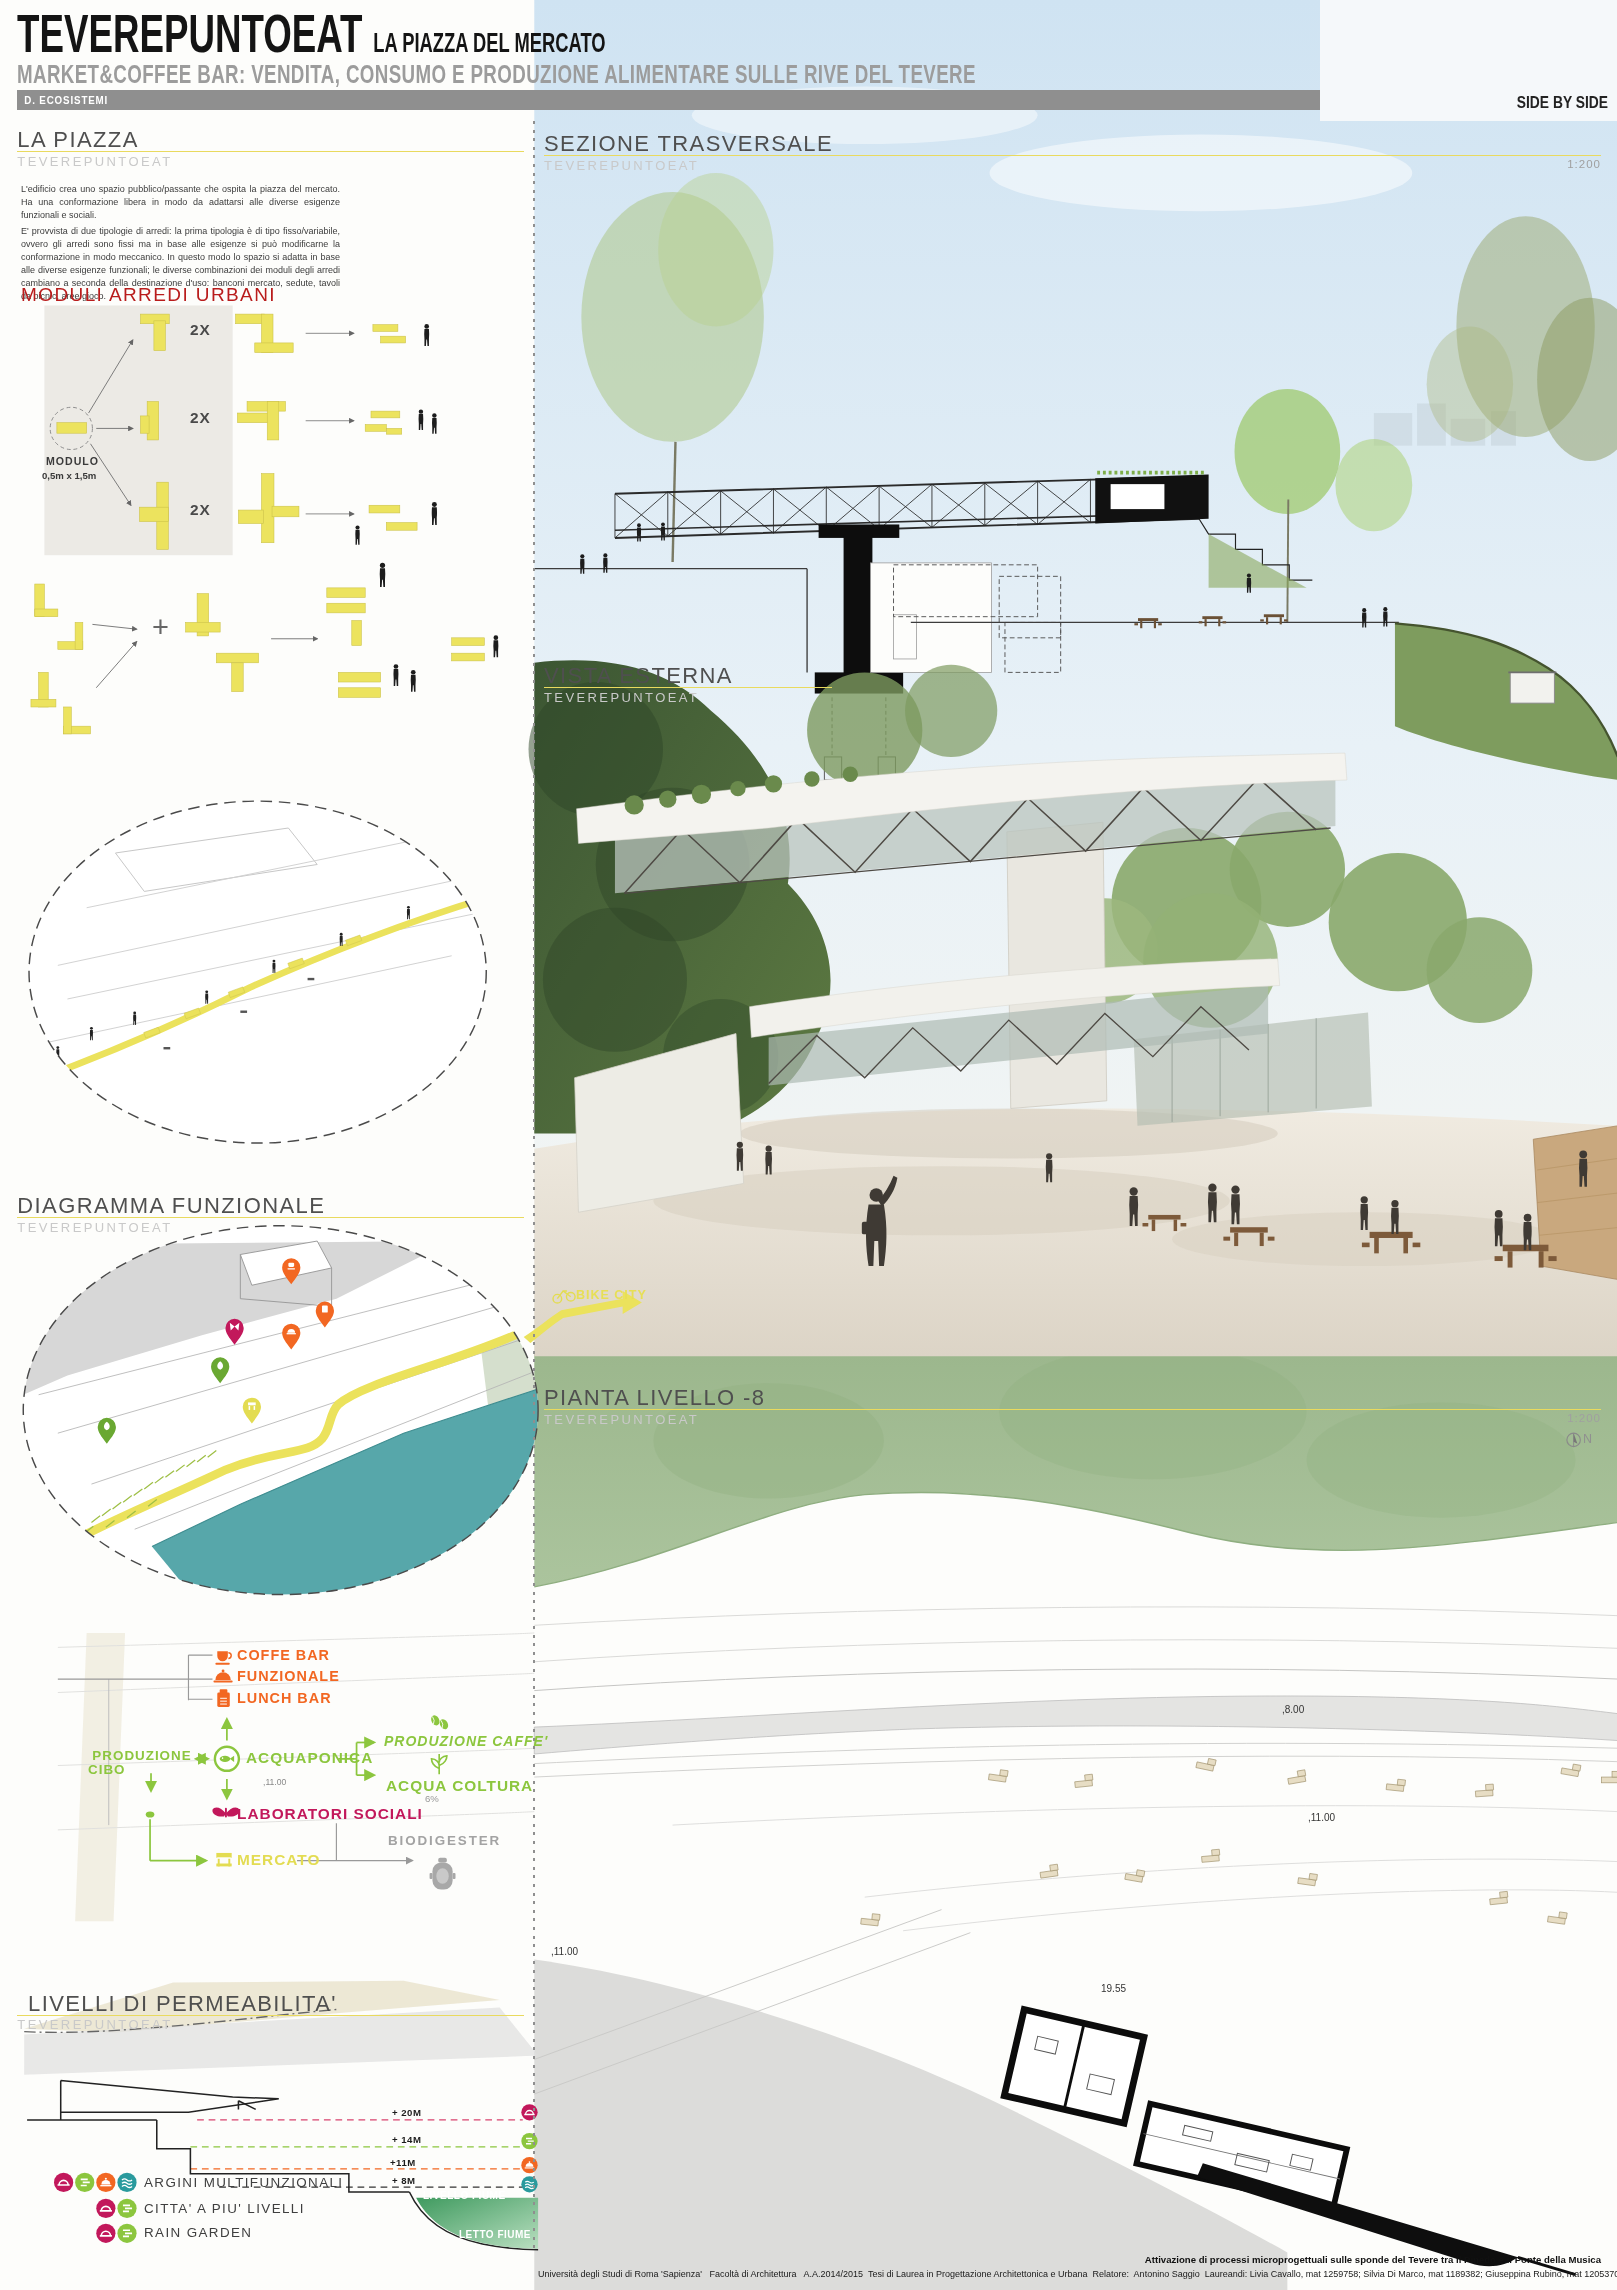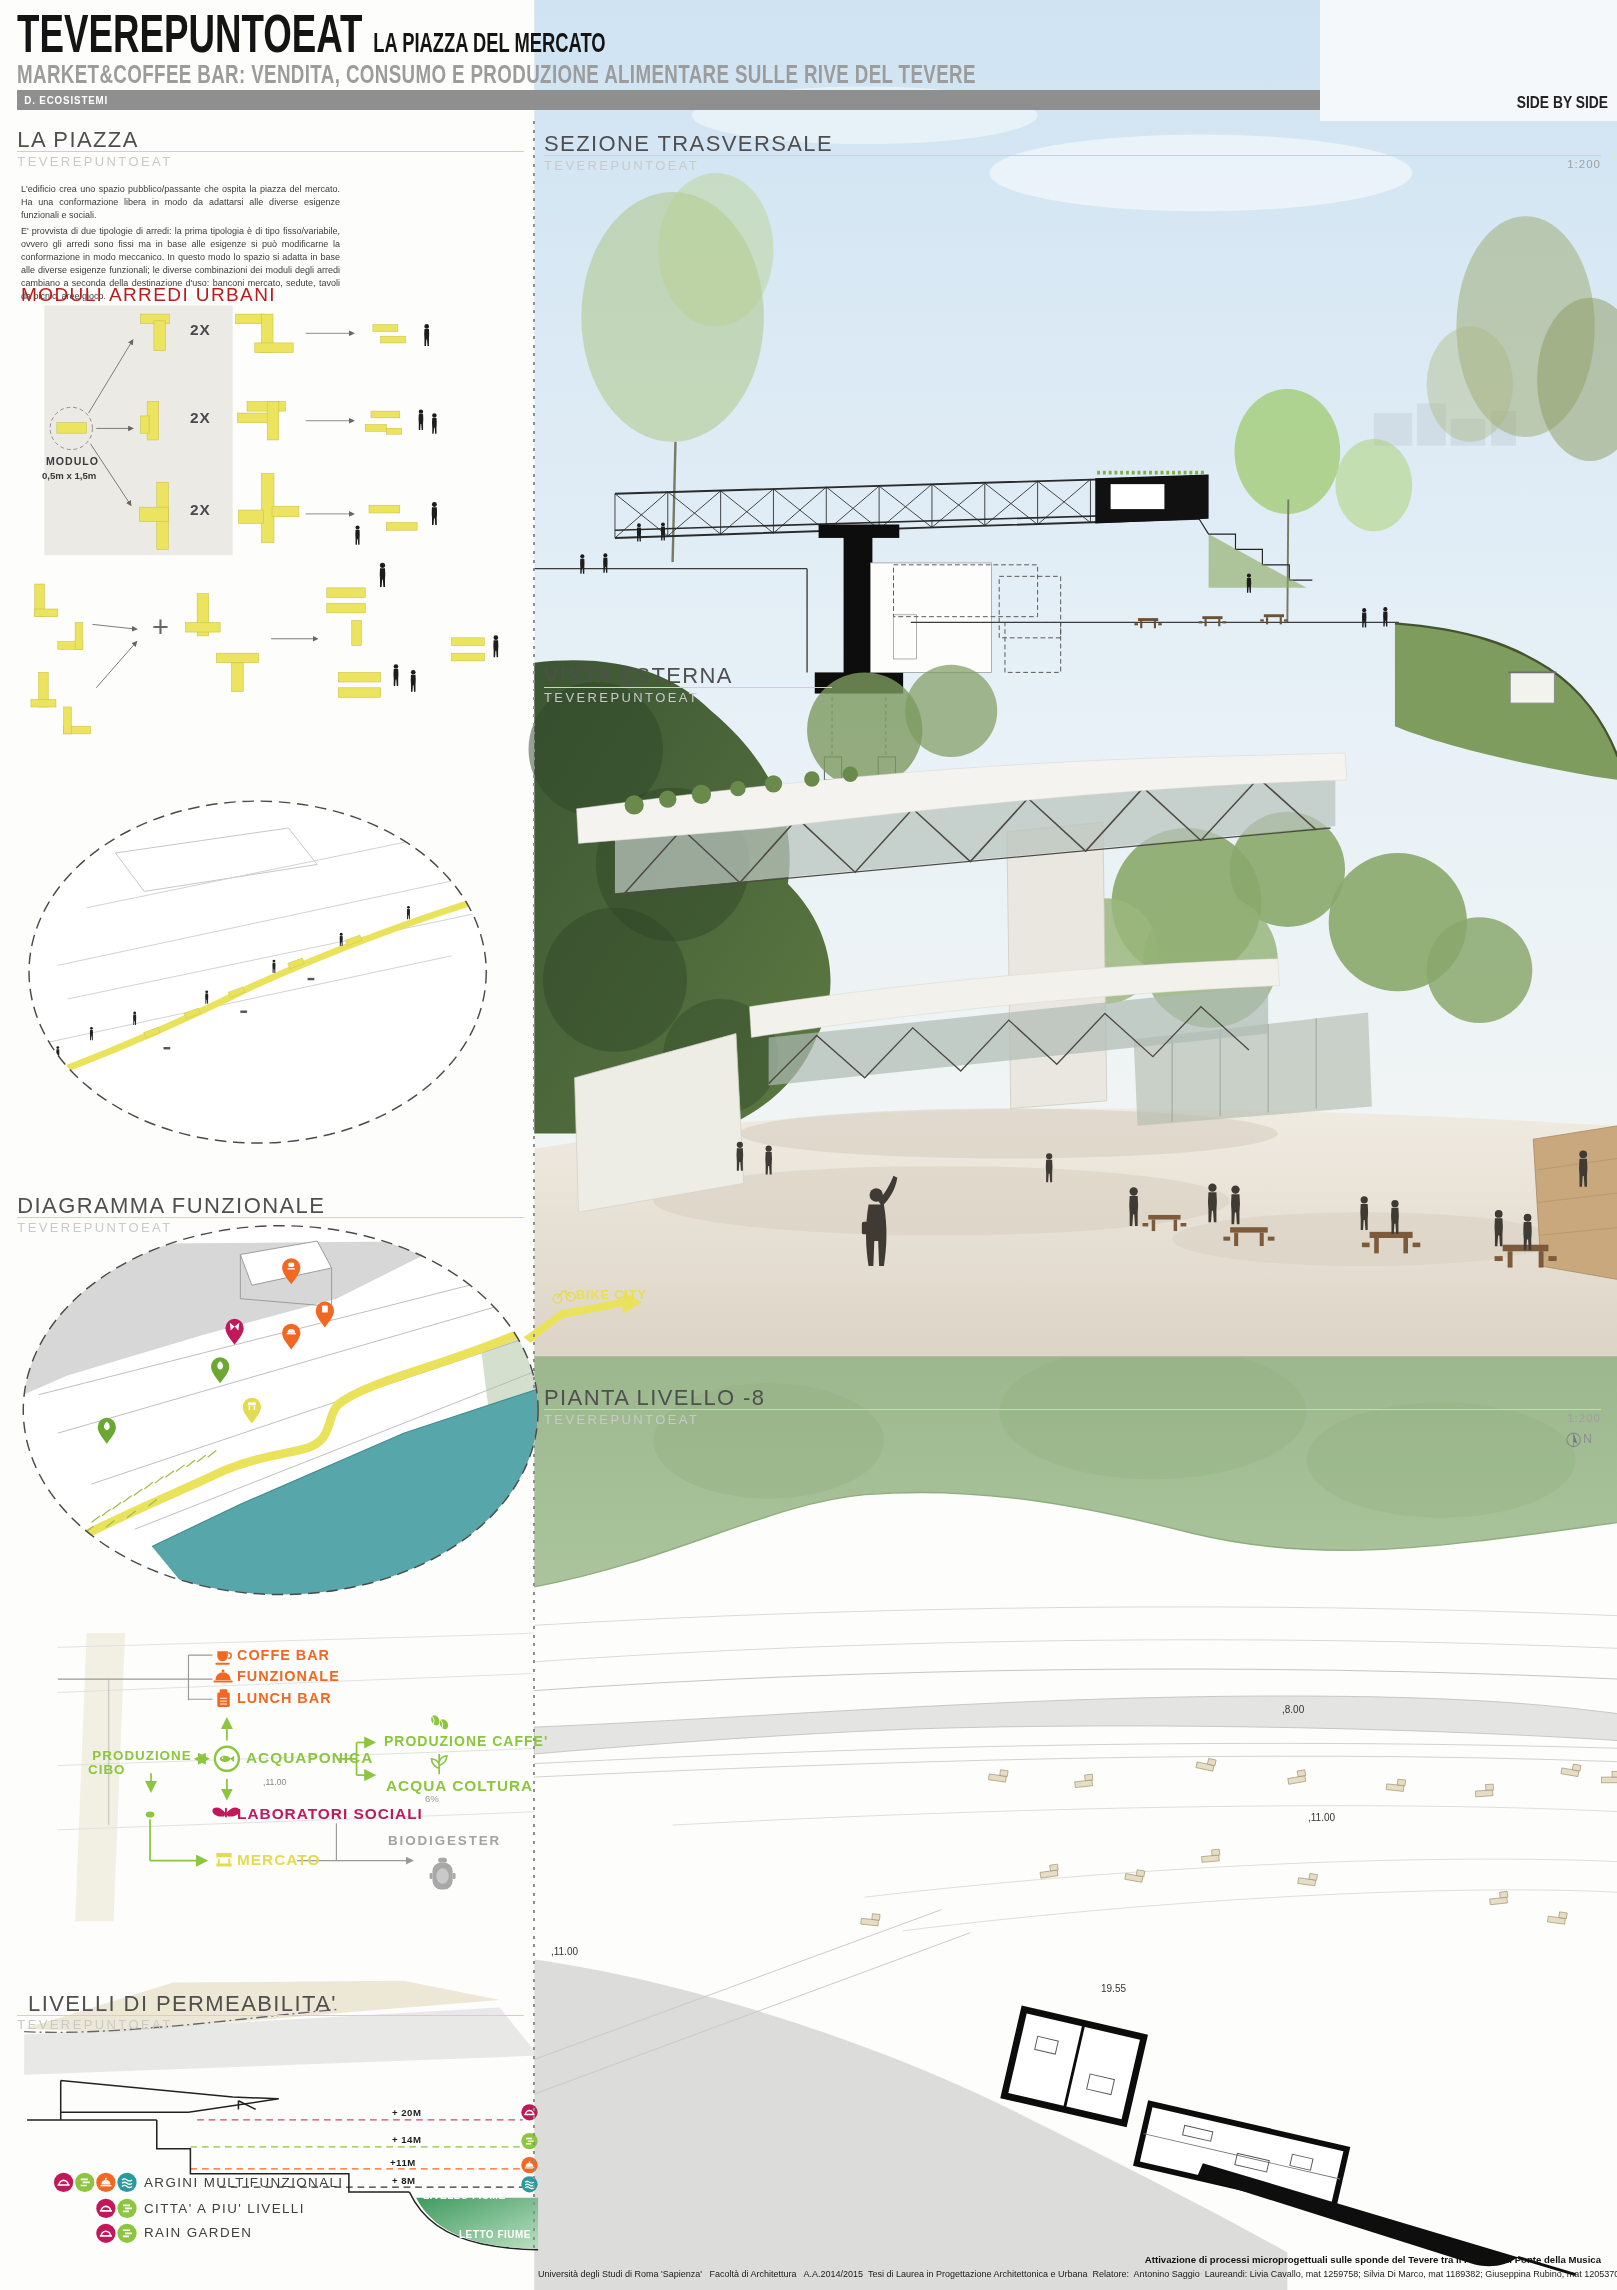--- a/index.html
+++ b/index.html
@@ -638,21 +638,21 @@
 
 <div class="t flab" style="left:576px;top:1288px;font-size:12.5px;color:#e7df55;">BIKE CITY</div>
 
 <div class="t flab" style="left:237px;top:1647px;font-size:14.4px;color:#f26722;">COFFE BAR</div>
 <div class="t flab" style="left:237px;top:1668px;font-size:14.4px;color:#f26722;">FUNZIONALE</div>
 <div class="t flab" style="left:237px;top:1690px;font-size:14.4px;color:#f26722;">LUNCH BAR</div>
 <div class="t flab" style="left:88px;top:1748px;width:108px;text-align:center;font-size:13.4px;color:#8cc63e;">PRODUZIONE</div>
 <div class="t flab" style="left:88px;top:1762px;width:108px;text-align:left;font-size:13.4px;color:#8cc63e;">CIBO</div>
 <div class="t flab" style="left:246px;top:1749px;font-size:15.4px;color:#8cc63e;">ACQUAPONICA</div>
 <div class="t" style="left:263px;top:1777px;font-size:8.6px;color:#888;">,11.00</div>
-<div class="t flab" style="left:384px;top:1733px;font-size:14px;color:#8cc63e;">PRODUZIONE CAFFE'</div>
+<div class="t flab" style="left:384px;top:1733px;font-size:14px;color:#8cc63e;font-style:italic;">PRODUZIONE CAFFE'</div>
 <div class="t flab" style="left:386px;top:1777px;font-size:15.4px;color:#8cc63e;">ACQUA COLTURA</div>
 <div class="t" style="left:425px;top:1793px;font-size:9.6px;color:#999;">6%</div>
 <div class="t flab" style="left:237px;top:1805px;font-size:15.4px;color:#c2185b;">LABORATORI SOCIALI</div>
 <div class="t flab" style="left:237px;top:1851px;font-size:15.4px;color:#e3dc52;">MERCATO</div>
 <div class="t flab" style="left:388px;top:1833px;font-size:13.4px;letter-spacing:1.9px;color:#a3a3a3;">BIODIGESTER</div>
 
 <div class="t lvl" style="left:392px;top:2107px;">+ 20M</div>
 <div class="t lvl" style="left:392px;top:2134px;">+ 14M</div>
 <div class="t lvl" style="left:390px;top:2157px;">+11M</div>
 <div class="t lvl" style="left:392px;top:2175px;">+ 8M</div>

